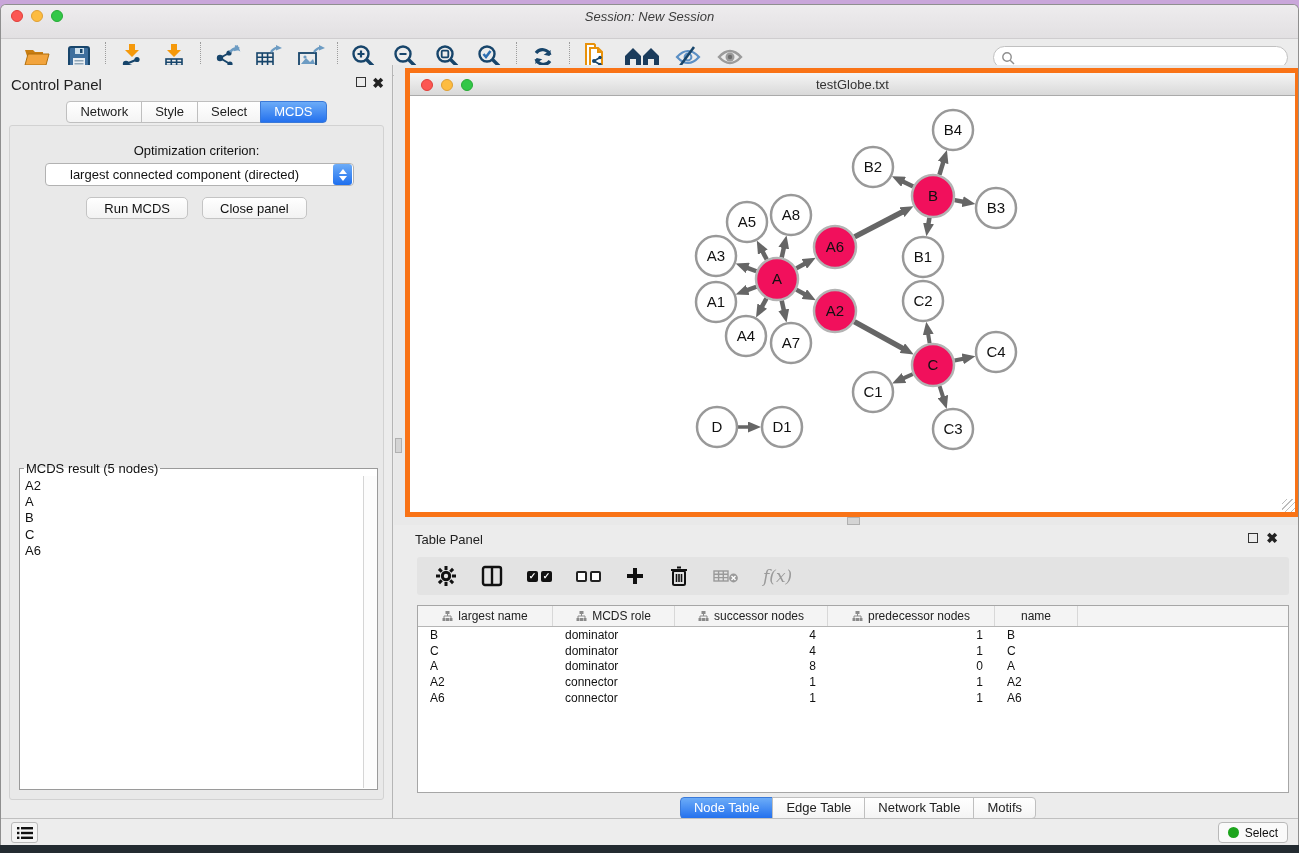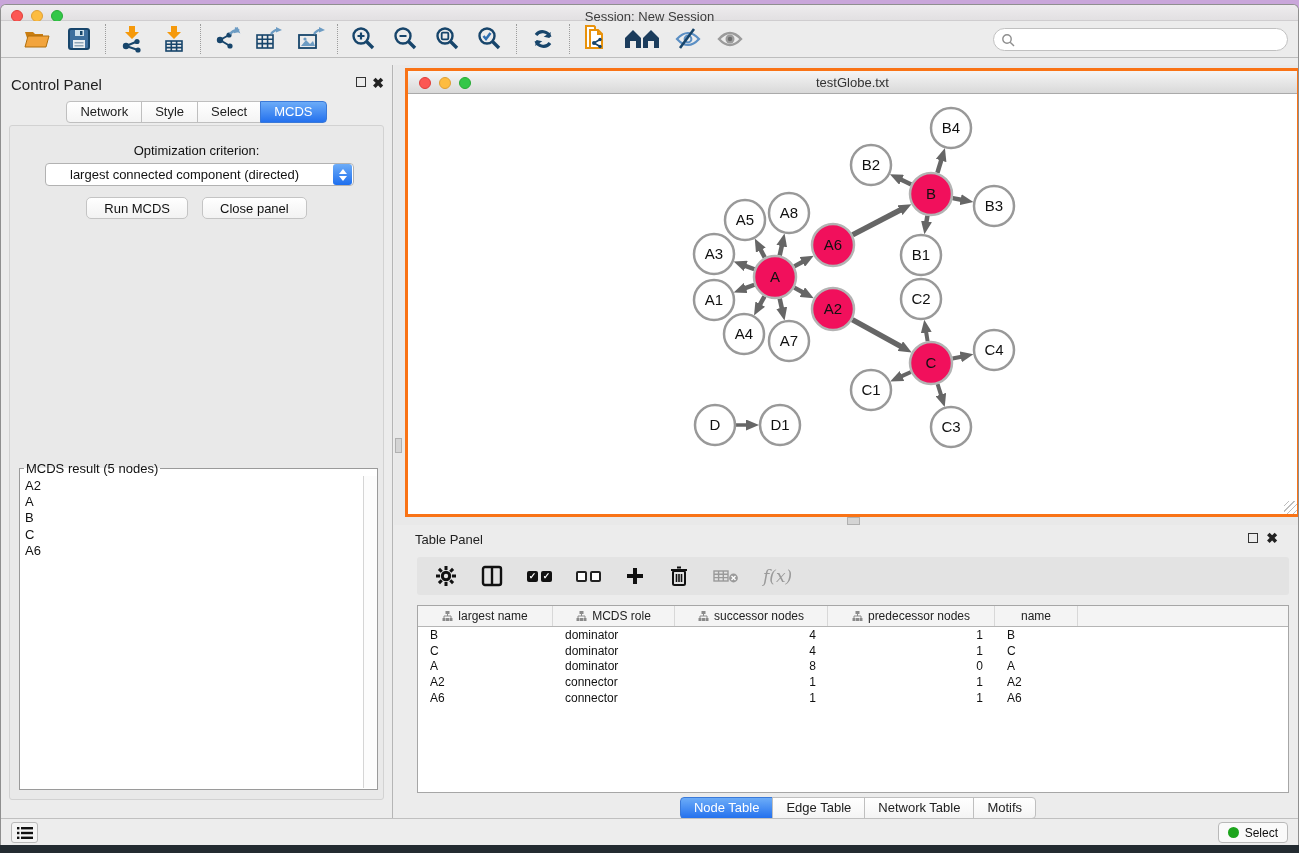--- a/index.html
+++ b/index.html
@@ -4,21 +4,21 @@
 <style>
   * { margin:0; padding:0; box-sizing:border-box; }
   html,body { width:1299px; height:853px; }
   body { font-family:"Liberation Sans", sans-serif; background:#232b31; position:relative; overflow:hidden; }
   .wallpaper-top { position:absolute; top:0; left:0; right:0; height:12px; background:#c9a6da; }
 
   .app-window { position:absolute; left:0; right:0; top:4px; bottom:8px; background:#ececec;
     border-radius:6px 6px 0 0; overflow:hidden; border:1px solid #8f8f8f; border-bottom:none; }
 
   
-  .titlebar { position:relative; height:16px; background:linear-gradient(#eeecee,#e2e0e2); border-bottom:1px solid #cfcdcf; }
+  .titlebar { position:relative; height:34px; background:linear-gradient(#eeecee,#e2e0e2); border-bottom:1px solid #cfcdcf;font-style:italic; }
   .titlebar .title { position:absolute; left:0; right:0; top:4px; text-align:center; font-size:13px; color:#3c3c3c; }
   .lights { position:absolute; left:10px; top:5px; display:flex; gap:8px; }
   .light { width:12px; height:12px; border-radius:50%; }
   .light.red    { background:#fc5753; border:1px solid #df3e39; }
   .light.yellow { background:#fdbc40; border:1px solid #de9f34; }
   .light.green  { background:#33c748; border:1px solid #27aa35; }
 
   
   .toolbar { position:relative; height:37px; background:#ececec; border-bottom:1px solid #bdbdbd;
     display:flex; align-items:center; padding-left:10px; }
@@ -64,21 +64,21 @@
     border:1px solid #c4c4c4; border-radius:5px; font-family:"Liberation Sans",sans-serif; }
 
   fieldset.result-group { position:absolute; left:9px; right:5px; top:335px; bottom:9px;
     border:1px solid #9a9a9a; background:#fff; }
   fieldset.result-group legend { font-size:13px; color:#111; margin-left:4px; padding:0 2px; background:transparent; }
   .result-list { position:absolute; left:1px; right:15px; top:2px; bottom:1px; overflow:hidden; }
   .result-item { font-size:13px; line-height:16.2px; padding-left:4px; color:#111; }
   .result-scroll { position:absolute; right:0; top:0; bottom:1px; width:14px; background:#fcfcfc; border-left:1px solid #d5d5d5; }
 
   
-  .net-frame { position:absolute; left:11px; top:3px; width:895px; height:449px; border:3px solid #f97316;
+  .net-frame { position:absolute; left:11px; top:3px; width:895px; height:449px; border:5px solid #f97316;
     background:#fff; }
   .net-titlebar { position:relative; height:23px; background:linear-gradient(#f5f5f5,#d9d9d9); border-bottom:1px solid #aaa; }
   .net-titlebar .title { position:absolute; left:0; right:0; top:4px; text-align:center; font-size:13px; color:#333; }
   .net-lights { position:absolute; left:11px; top:6px; display:flex; gap:8px; }
   .net-canvas { position:absolute; left:0; right:0; top:24px; bottom:0; background:#fff; overflow:hidden; }
   .net-grip { position:absolute; right:0; bottom:0; width:13px; height:13px;
     background:repeating-linear-gradient(135deg, transparent 0 3px, #bdbdbd 3px 4px); }
   .split-handle-v { position:absolute; left:1px; top:373px; width:7px; height:15px; background:#d4d4d4; border:1px solid #b0b0b0; }
   .split-handle-h { position:absolute; left:453px; top:452px; width:13px; height:8px; background:#d4d4d4; border:1px solid #b0b0b0; }
 

